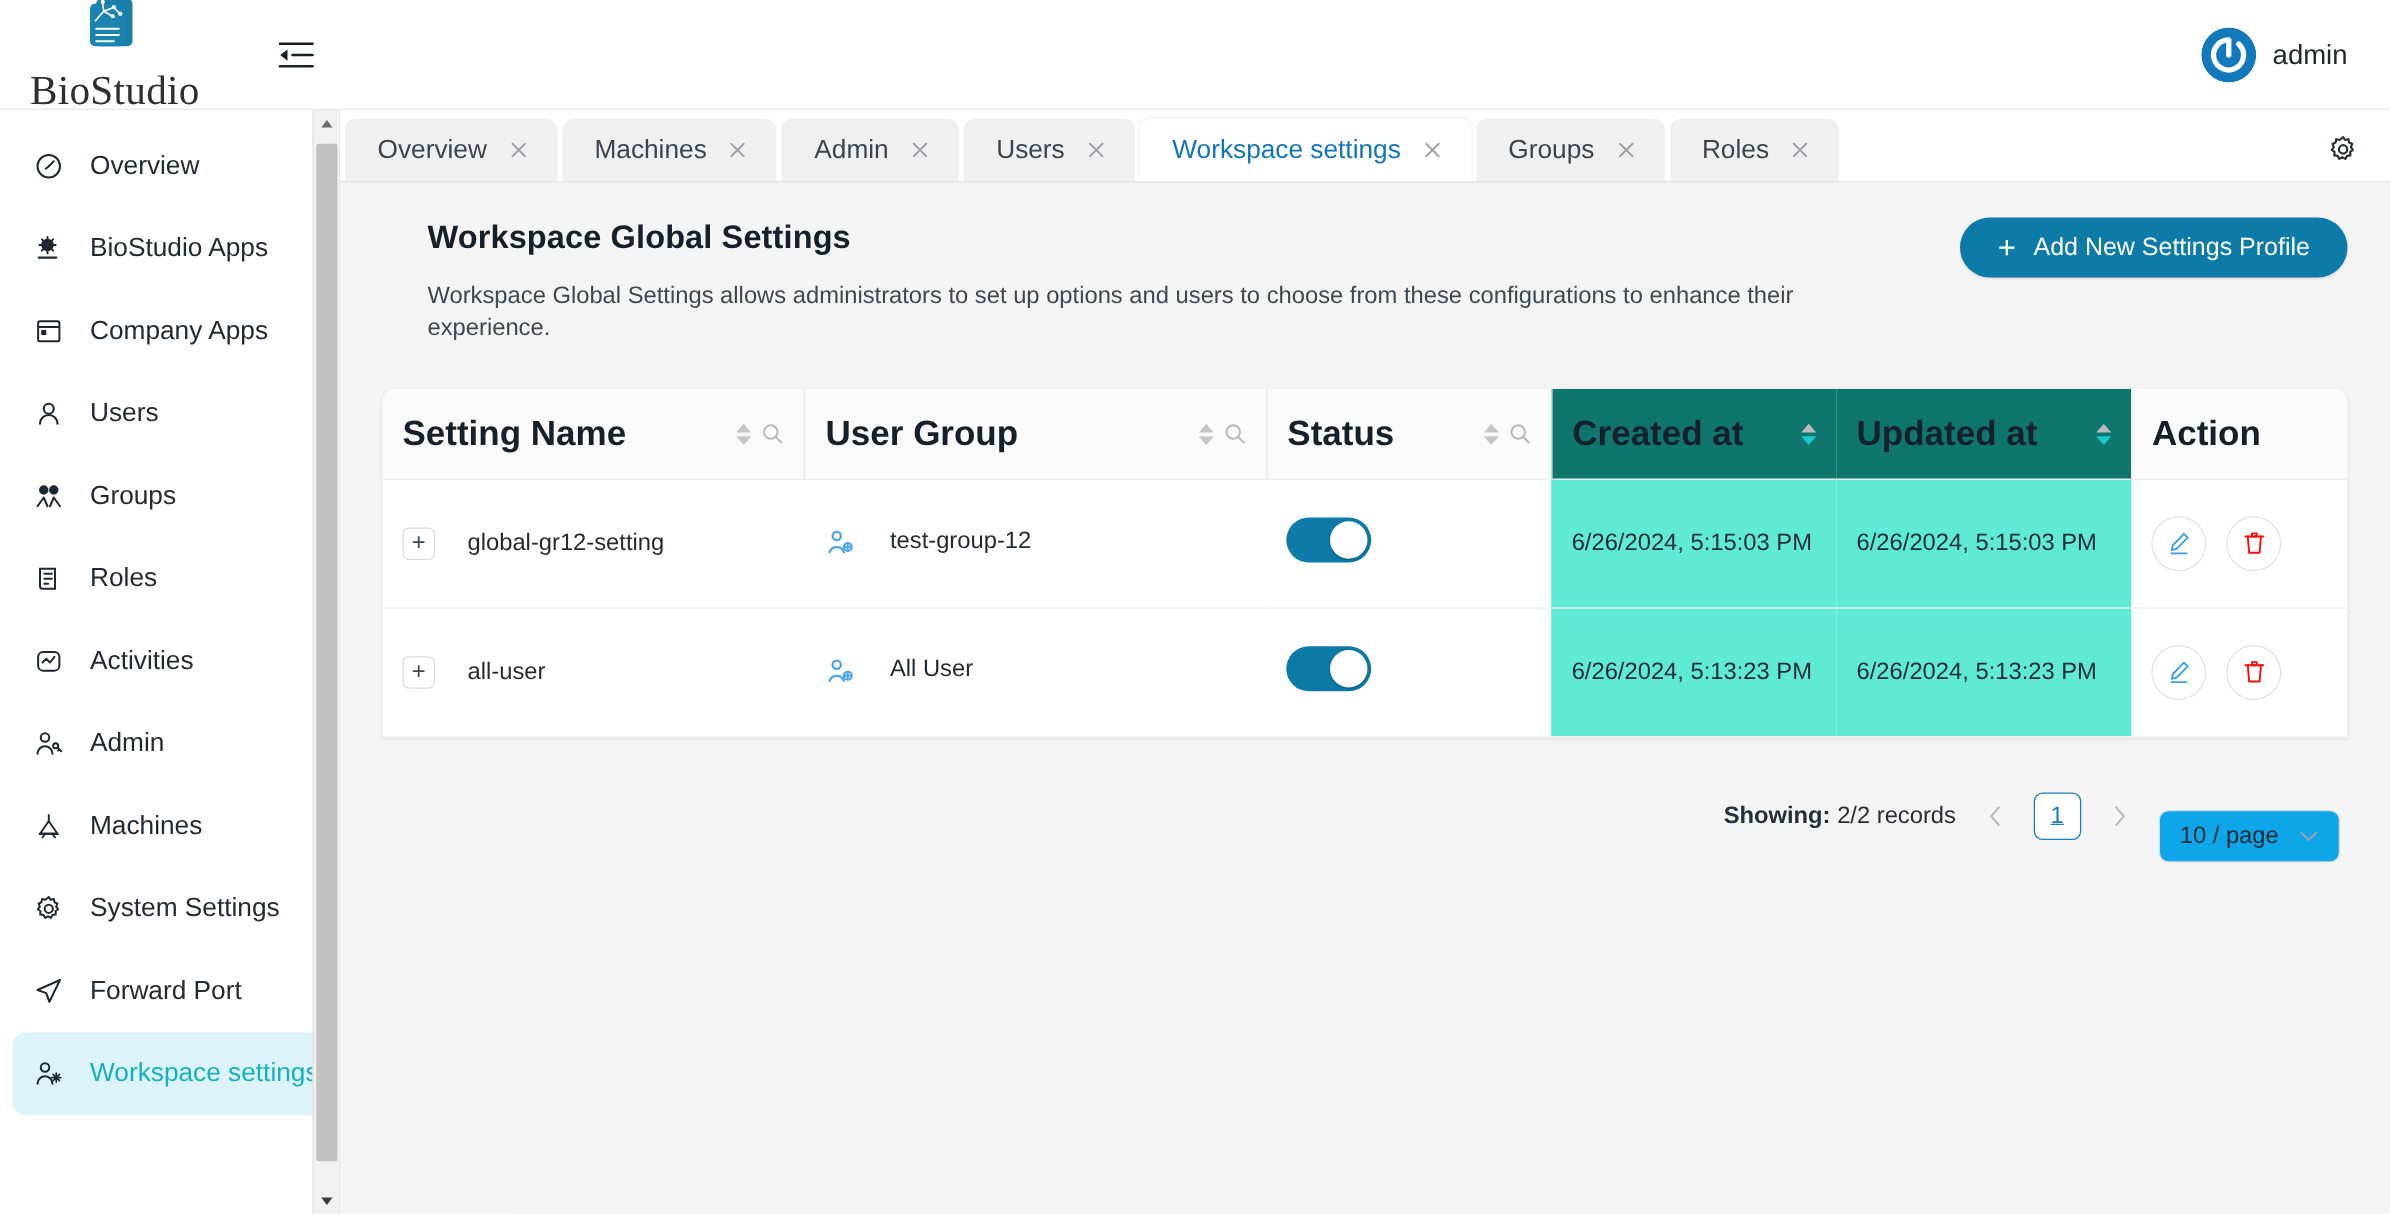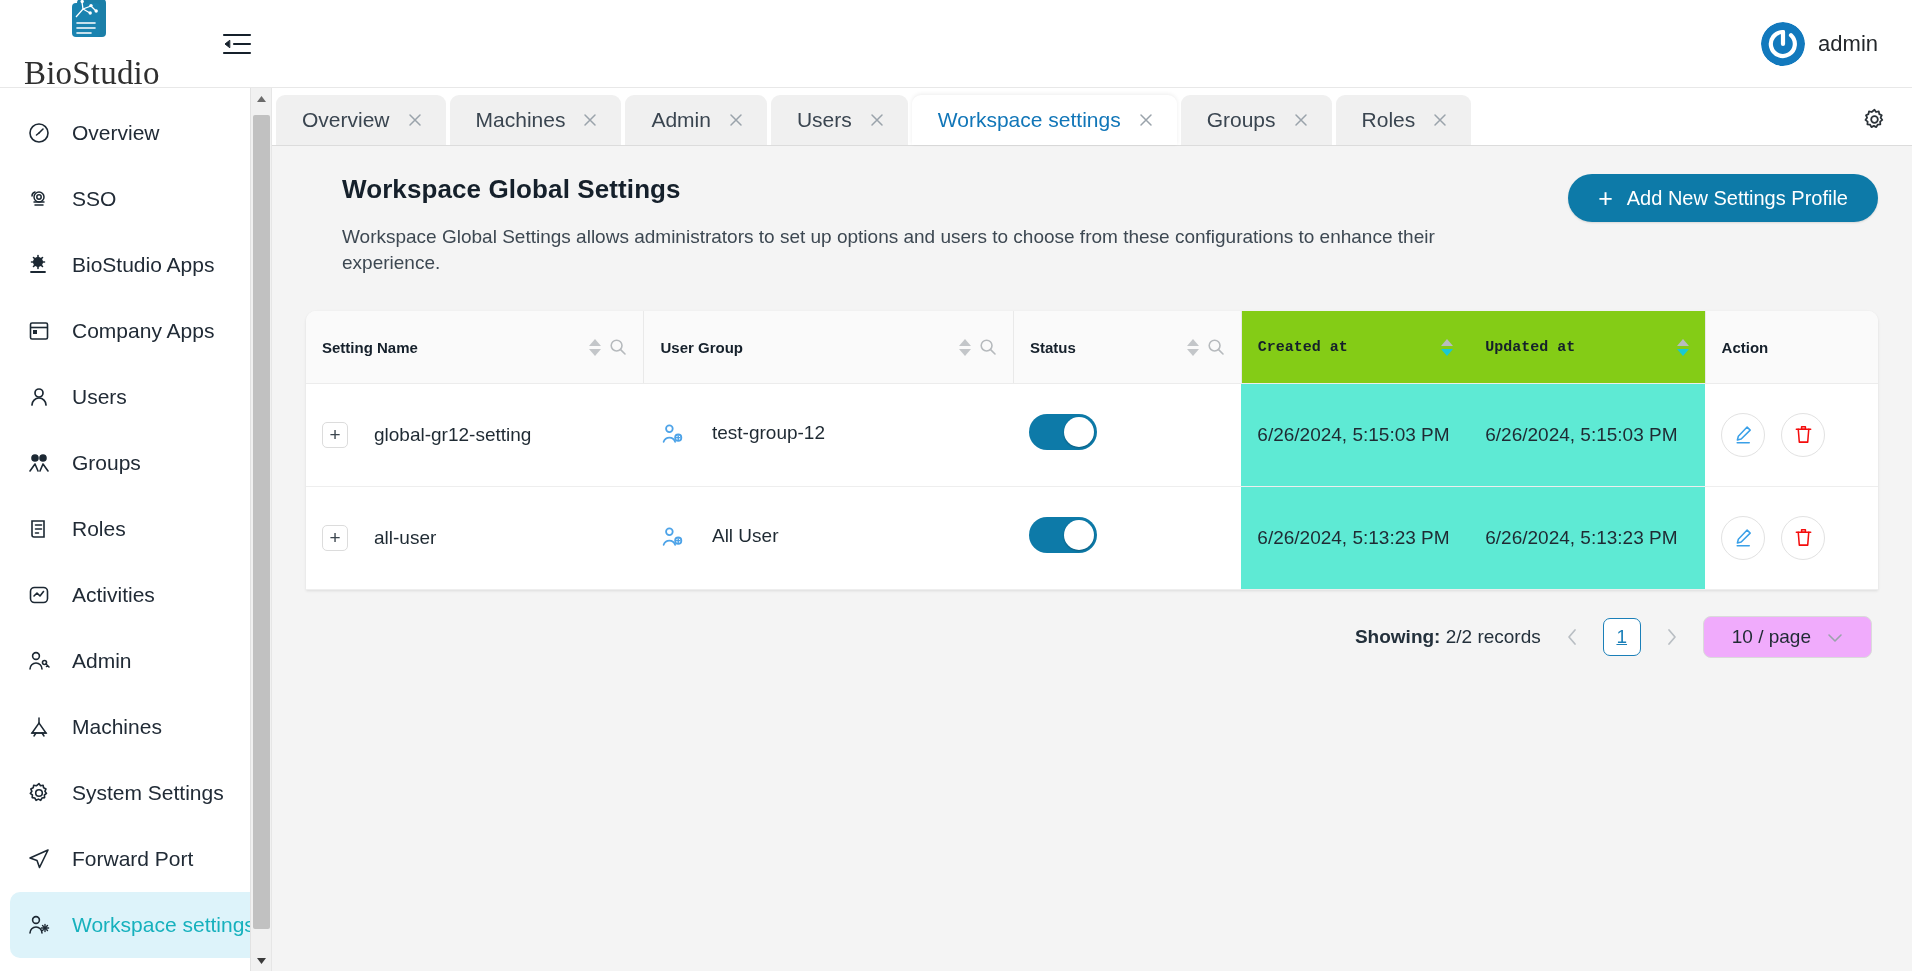--- a/index.html
+++ b/index.html
@@ -125,26 +125,26 @@
   .table-card {
     margin-top: 36px;
     background: #ffffff;
     border-radius: 10px 10px 0 0;
     box-shadow: 0 1px 3px rgba(0,0,0,.10);
     overflow: hidden;
   }
   table.grid { width: 100%; border-collapse: collapse; table-layout: fixed; }
   table.grid th {
     background: #fafafa; height: 72px;
-    font-size: 15px; font-weight: 700; color: #15202b;
+    font-size: 28px; font-weight: 700; color: #15202b;
     text-align: left; padding: 0 16px;
     vertical-align: middle;
     border-bottom: 1px solid #ececec;
   }
-  table.grid th.sorted { background: #84cc16; font-family: Liberation Mono, monospace; }
+  table.grid th.sorted { background: #0f766e; }
   .th-inner { display: flex; align-items: center; gap: 8px; width: 100%; }
   .th-inner .th-text { flex: 1 1 auto; white-space: nowrap; }
   .sorter { display: flex; flex-direction: column; gap: 3px; cursor: pointer; flex: 0 0 auto; }
   .sorter i {
     display: block; width: 0; height: 0;
     border-left: 6px solid transparent; border-right: 6px solid transparent;
   }
   .sorter i.up { border-bottom: 7px solid #c3c6c9; }
   .sorter i.dn { border-top: 7px solid #c3c6c9; }
   .sorter.desc i.dn { border-top-color: #19c9d2; }
@@ -200,23 +200,23 @@
   }
   .pg-num {
     min-width: 38px; height: 38px; padding: 0 8px;
     border: 1px solid #1a7fb8; border-radius: 7px; background: #fff;
     color: #1a7fb8; font-size: 19px;
     display: flex; align-items: center; justify-content: center;
     text-decoration: underline; cursor: pointer;
   }
   .pg-size {
     display: flex; align-items: center; gap: 16px;
-    height: 42px; padding: 0 28px;
-    border: 1px solid #dadada; border-radius: 8px; background: #f0abfc;
-    font-size: 19px; color: #1f2a33; cursor: pointer;
+    height: 42px; padding: 0 16px;
+    border: 1px solid #dadada; border-radius: 8px; background: #0ea5e9;
+    font-size: 19px; color: #1f2a33; cursor: pointer; margin-top: 32px;
   }
   .chev { color: #9aa3ab; }
 </style>
 </head>
 <body>
 
 <div class="app">
 
   <div class="topbar">
     <div class="brand">
@@ -277,32 +277,20 @@
         <span class="ico">
           <svg width="24" height="24" viewBox="0 0 24 24" fill="none" stroke="#1c2833" stroke-width="1.6">
               <circle cx="12" cy="12" r="9"></circle>
               <path d="M12 12 L16 8" stroke-linecap="round"></path>
               <path d="M12 12 L9.5 14" stroke-linecap="round"></path>
             </svg>
         </span>
         <span class="lbl">Overview</span>
       </div>
 
-      <div class="nav-item">
-        <span class="ico">
-          <svg width="24" height="24" viewBox="0 0 24 24" fill="none" stroke="#1c2833" stroke-width="1.5">
-              <circle cx="12" cy="10" r="5"></circle>
-              <circle cx="12" cy="10" r="2.2"></circle>
-              <path d="M7 15 h10" stroke-linecap="round"></path>
-              <path d="M8 18 h8" stroke-linecap="round"></path>
-              <path d="M5 9 a4 4 0 0 1 3-4" stroke-linecap="round"></path>
-            </svg>
-        </span>
-        <span class="lbl">SSO</span>
-      </div>
 
       <div class="nav-item">
         <span class="ico">
           <svg width="24" height="24" viewBox="0 0 24 24" fill="none" stroke="#1c2833" stroke-width="1.6">
               <circle cx="11" cy="9" r="4.2" fill="#1c2833"></circle>
               <path d="M11 2.5 v2 M11 13.5 v2 M4.5 9 h2 M15.5 9 h2 M6.5 4.5 l1.4 1.4 M14.1 12.1 l1.4 1.4 M15.5 4.5 l-1.4 1.4 M7.9 12.1 l-1.4 1.4" stroke-linecap="round"></path>
               <path d="M4 19 h14" stroke-linecap="round" stroke-width="1.8"></path>
             </svg>
         </span>
         <span class="lbl">BioStudio Apps</span>

